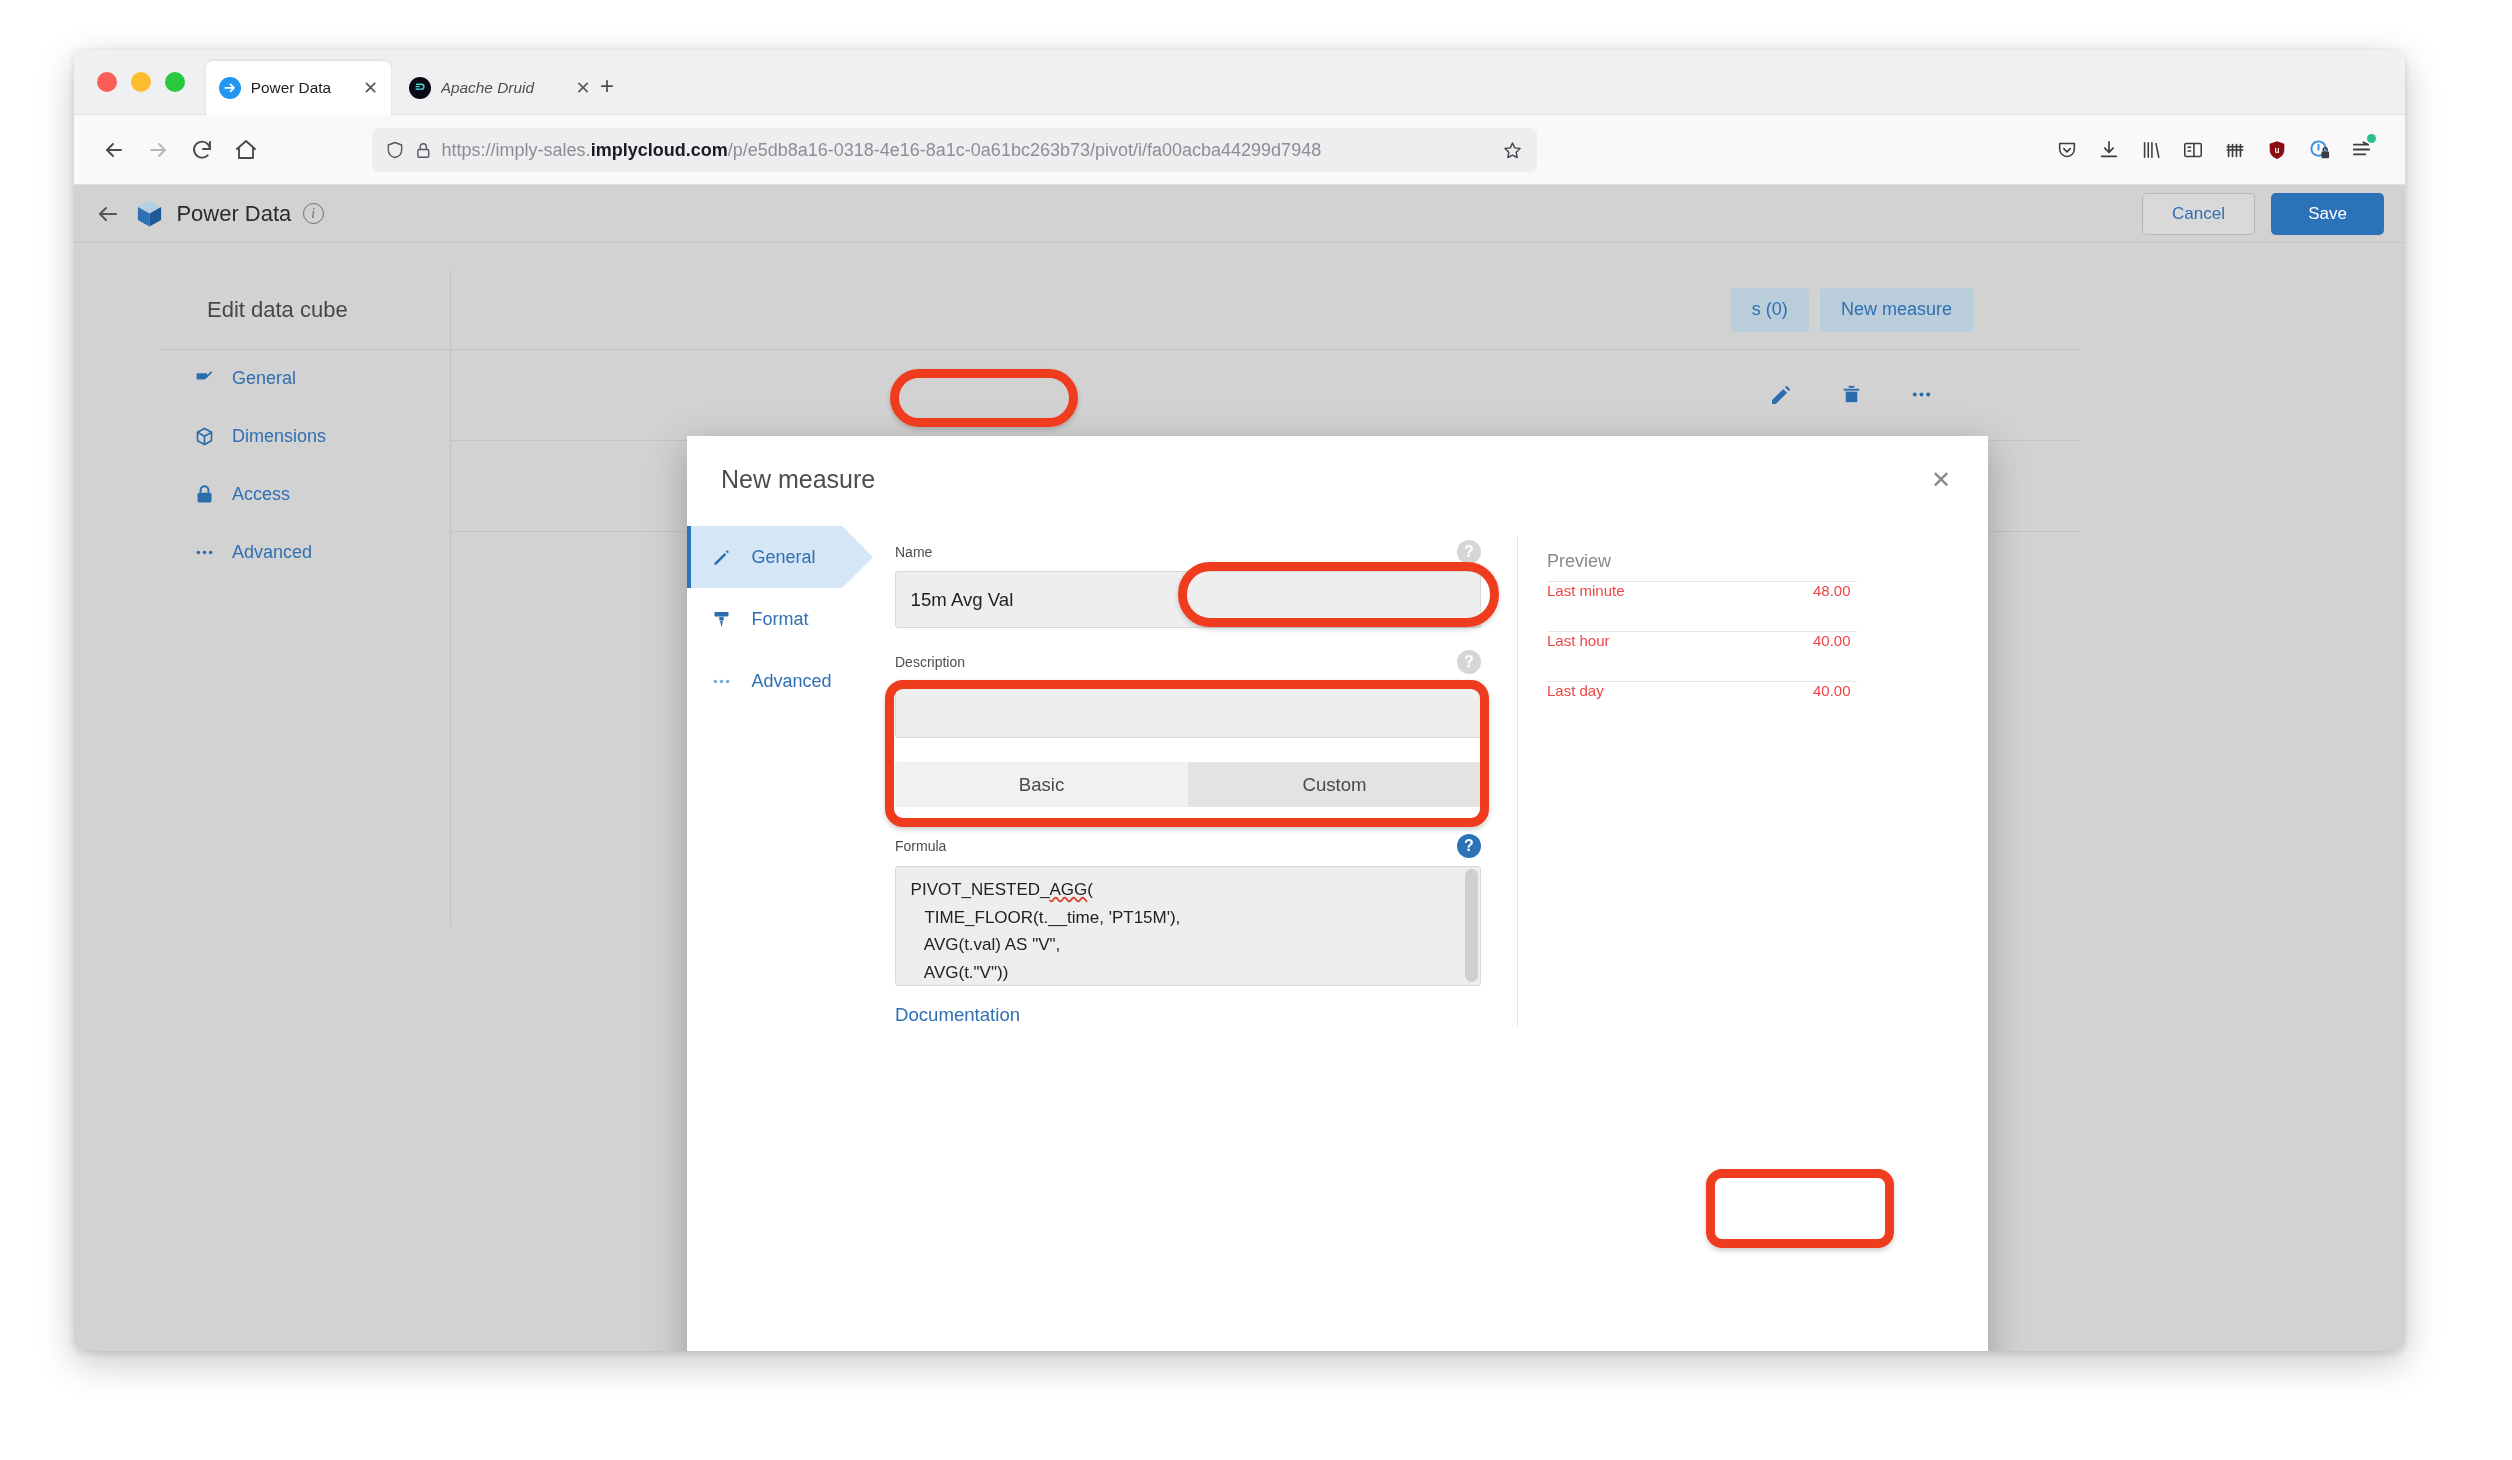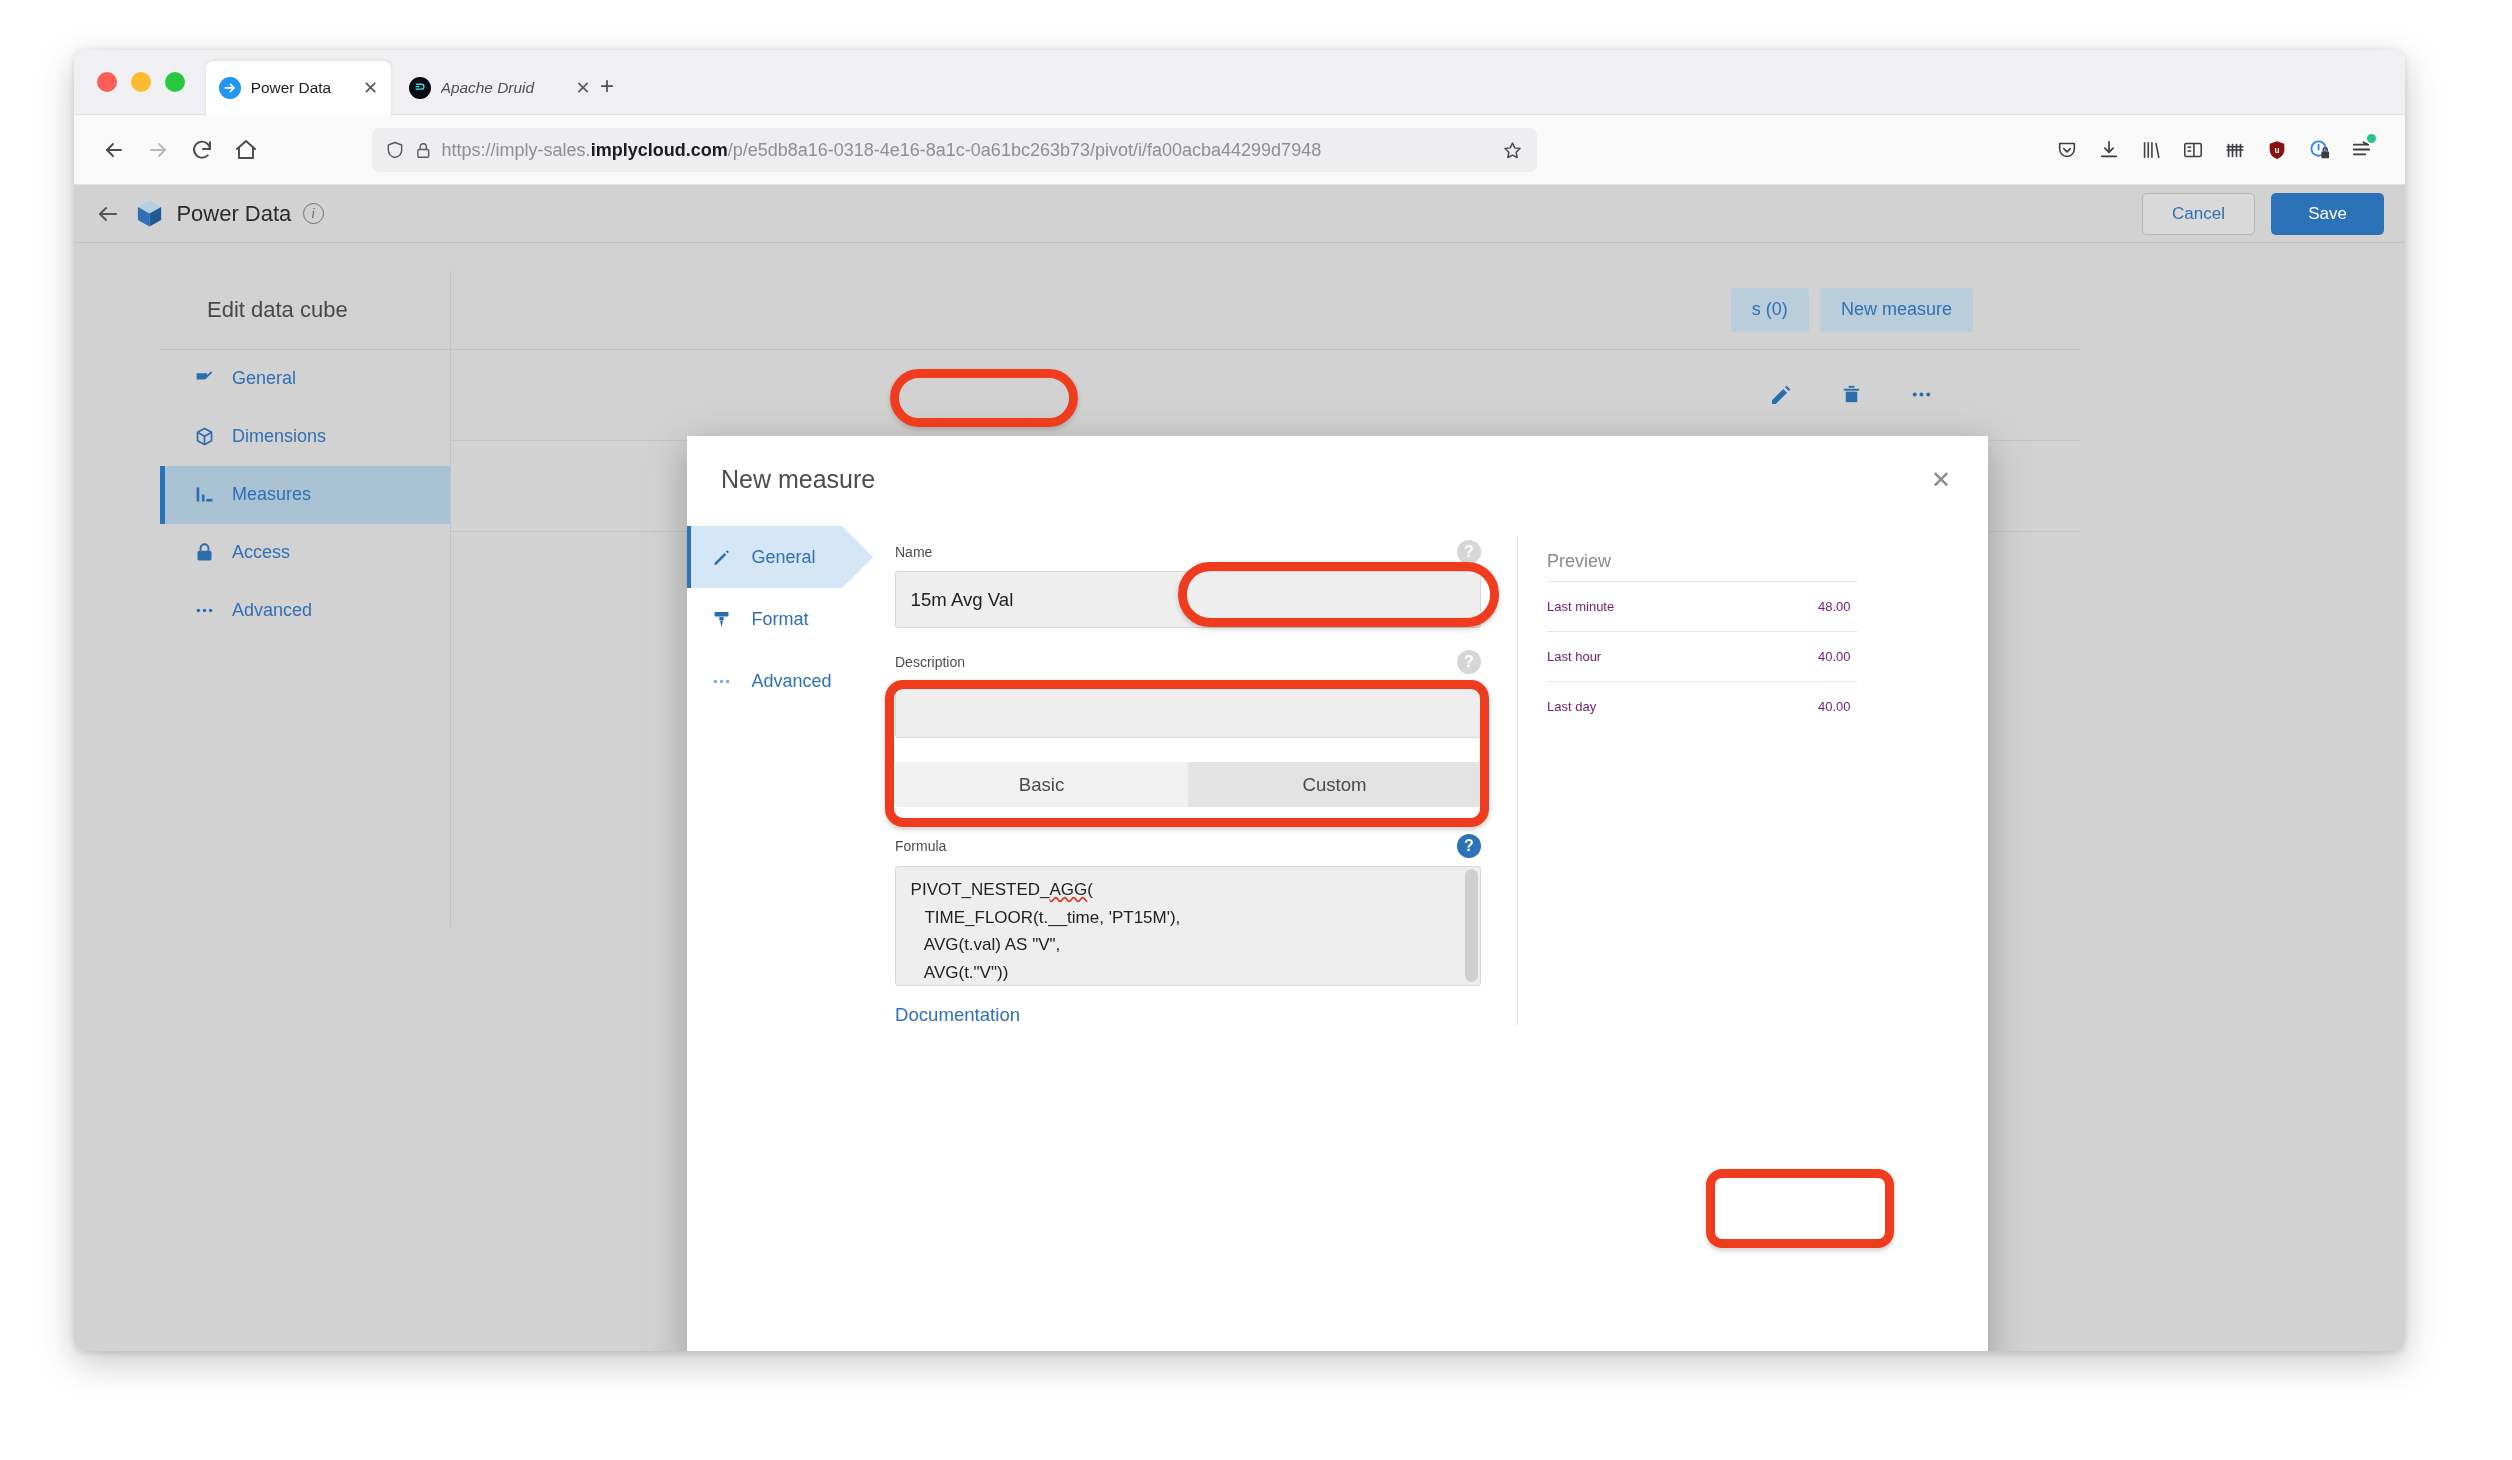--- a/index.html
+++ b/index.html
@@ -282,23 +282,23 @@
     text-decoration-skip-ink: none;
   }
   .doc-link { margin-top: 18px; font-size: 18.6px; color: #2f6fb3; }
 
   .preview-col {
     width: 340px; border-left: 0.8px solid #e2e2e2;
     padding: 14.6px 0 0 29px; margin-left: 36px;
   }
   .preview-title { font-size: 18px; color: #8a8a8a; padding-bottom: 9.7px; }
   .preview-row {
-    height: 50px; display: flex; align-items: center; justify-content: space-between;
+    height: 50px; display: flex; justify-content: space-between;
     border-top: 0.8px solid #e6e6e6;
-    font-size: 13px; color: #701a75;
+    font-size: 15px; color: #ef4444;
     padding-right: 6.5px;
   }
 
   
   .ring {
     position: absolute;
     border: 9px solid #f03c1e;
     border-radius: 27.5px;
     pointer-events: none;
     box-shadow: 0 2.4px 5.7px rgba(0,0,0,0.18);
@@ -507,30 +507,20 @@
             <span class="side-icon">
               <svg width="21" height="21" viewBox="0 0 24 24" fill="none" stroke="#2b6cad" stroke-width="1.9" stroke-linejoin="round">
                   <path d="M12 2.8l8 4.4v9.6l-8 4.4-8-4.4V7.2z"></path>
                   <path d="M4 7.2l8 4.4 8-4.4"></path>
                   <path d="M12 11.6V21"></path>
                 </svg>
             </span>
             <span>Dimensions</span>
           </div>
 
-          <div class="side-item selected">
-            <span class="side-icon">
-              <svg width="21" height="21" viewBox="0 0 24 24" fill="#2b6cad">
-                  <rect x="3" y="4" width="3" height="16"></rect>
-                  <rect x="9" y="12" width="3" height="8"></rect>
-                  <rect x="14" y="17" width="7" height="3"></rect>
-                </svg>
-            </span>
-            <span>Measures</span>
-          </div>
 
           <div class="side-item">
             <span class="side-icon">
               <svg width="21" height="21" viewBox="0 0 24 24" fill="#2b6cad">
                   <rect x="4" y="10" width="16" height="11" rx="2"></rect>
                   <path d="M7.5 10V7a4.5 4.5 0 0 1 9 0v3" fill="none" stroke="#2b6cad" stroke-width="2.2"></path>
                 </svg>
             </span>
             <span>Access</span>
           </div>

